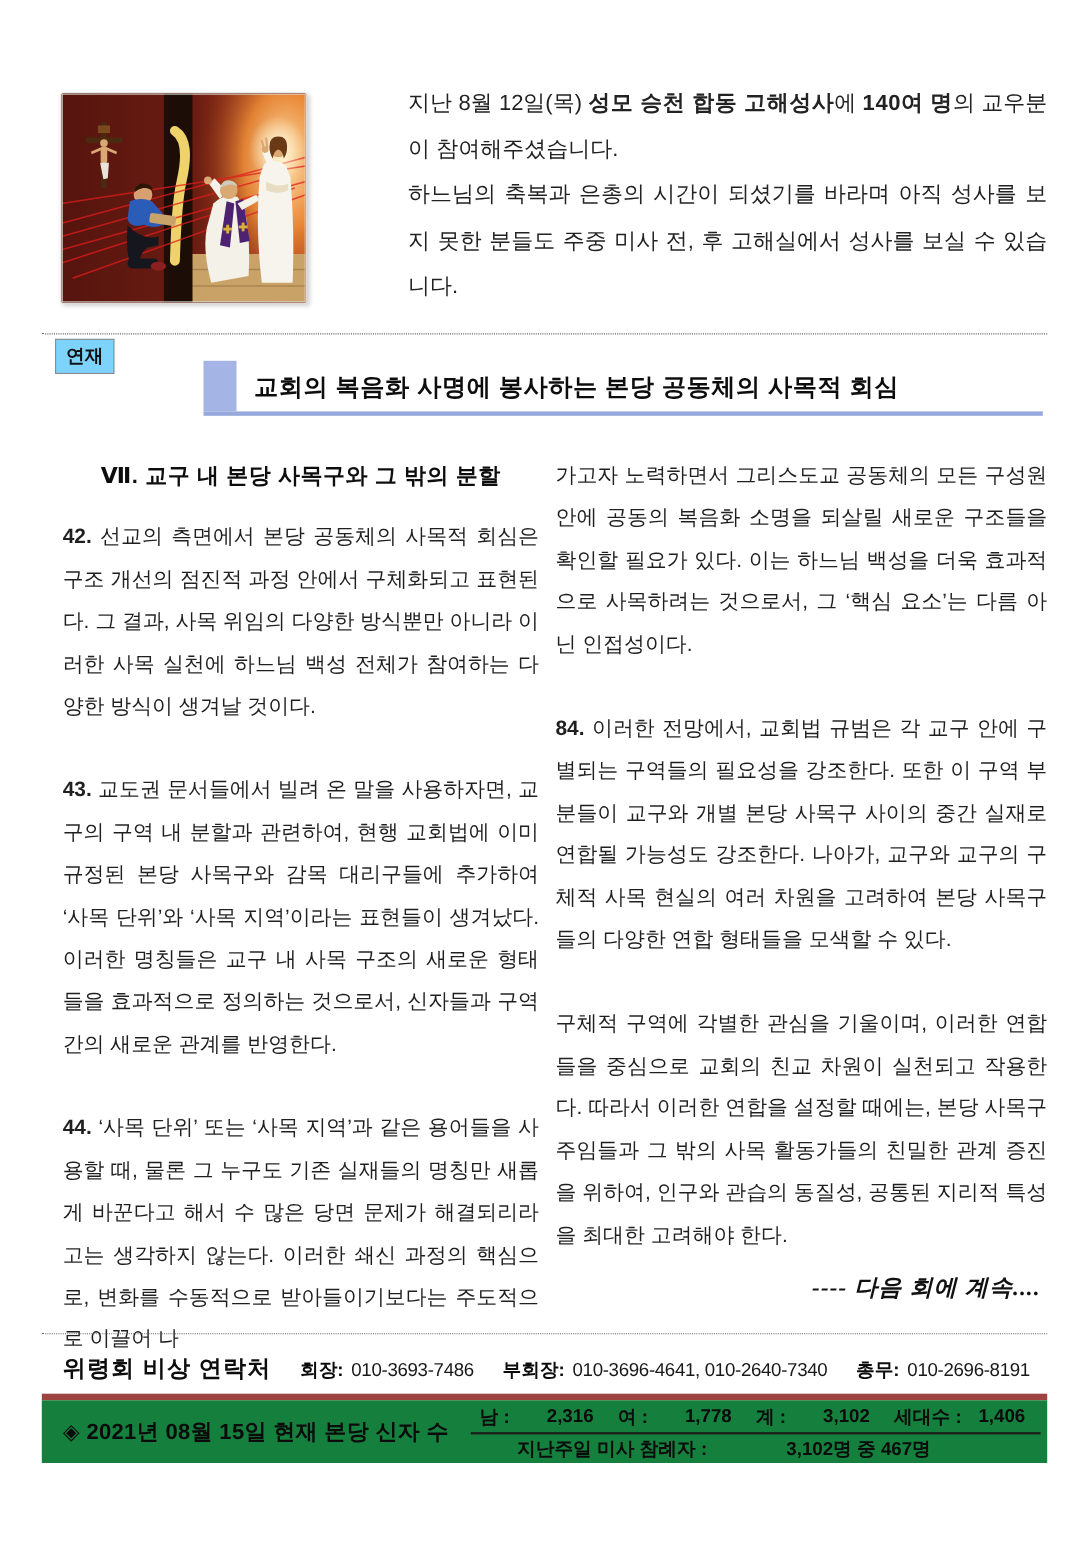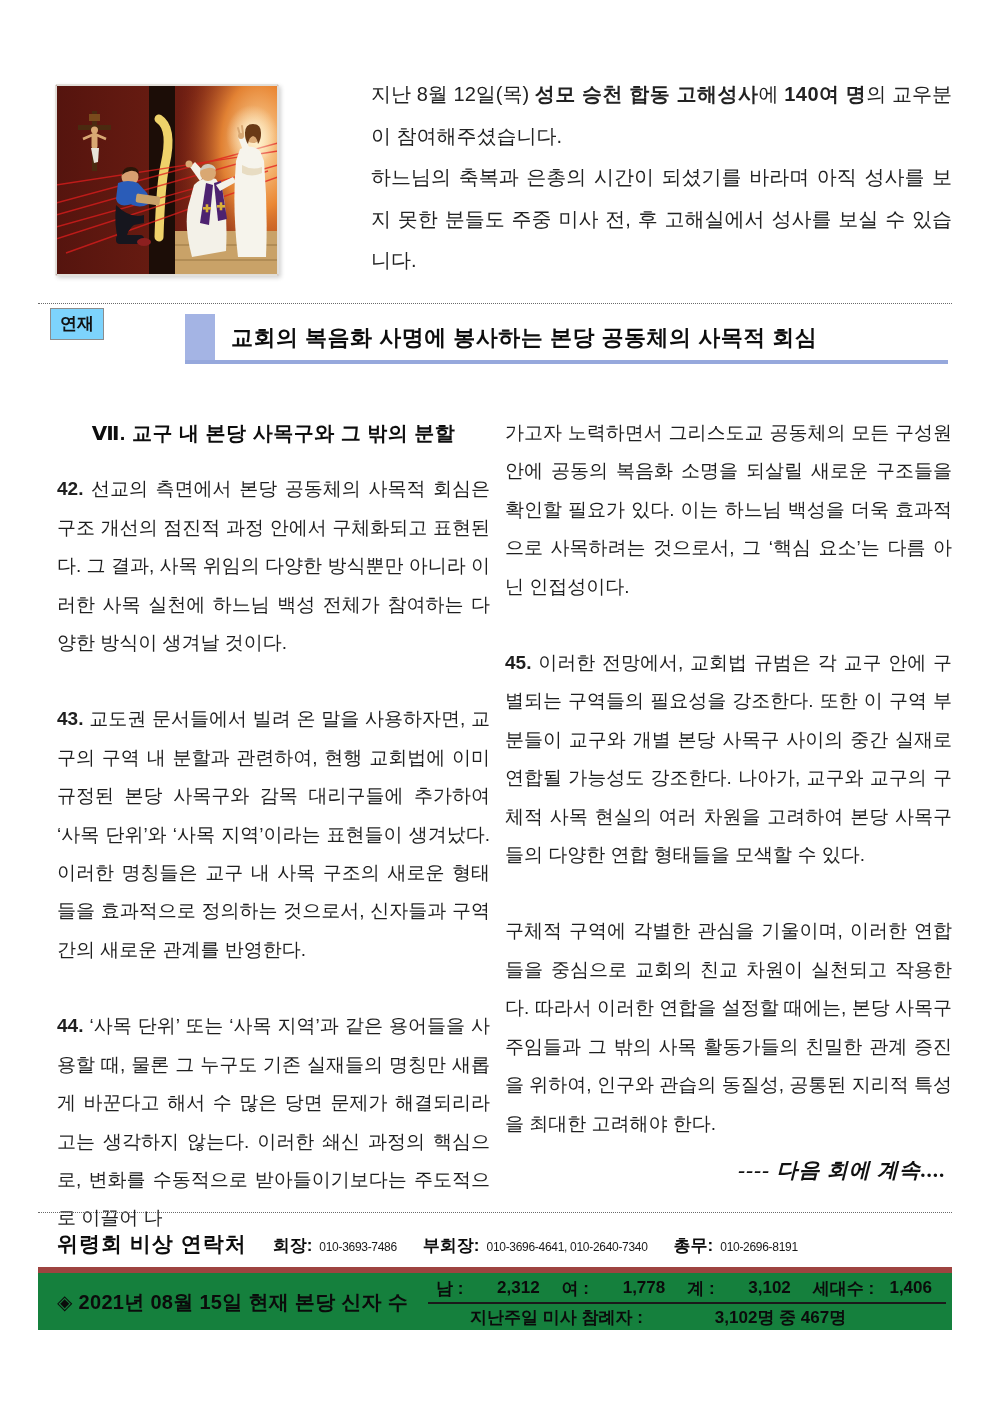--- a/index.html
+++ b/index.html
@@ -32,21 +32,21 @@
   .notice b{font-weight:bold;letter-spacing:.5px;}
   
   .divider{border-top:1px dotted #6a6a6a;height:0;}
   .divider-top{position:absolute;left:38px;right:40px;top:303px;}
   .serial-badge{
     position:absolute;left:50px;top:308px;
     border:1px solid #8c8c8c;padding:3px 9px 4px;
     font-size:17px;font-weight:bold;background:#7dd3fc;color:#111;
   }
   .title-bar{
-    position:absolute;left:185px;right:44px;top:314px;height:46px;
+    position:absolute;left:185px;right:44px;top:328px;height:46px;
     border-bottom:4px solid #96a8dc;
     display:flex;align-items:stretch;
   }
   .title-accent{width:30px;background:#a4b4e4;flex:0 0 30px;}
   .article-title{
     margin:0;padding:9px 0 0 16px;
     font-size:22px;font-weight:bold;color:#0d0d0d;letter-spacing:.5px;
     white-space:nowrap;
   }
   
@@ -74,21 +74,21 @@
   
   .contact-section{
     position:absolute;left:38px;right:40px;top:1212px;
     border-top:1px dotted #6a6a6a;
     padding:17px 0 0 19px;
     display:flex;align-items:baseline;
   }
   .contact-title{font-size:21px;font-weight:bold;color:#0c0c0c;letter-spacing:1px;}
   .contact-pair{margin-left:26px;white-space:nowrap;}
   .contact-pair .clabel{font-size:17px;font-weight:bold;color:#0c0c0c;}
-  .contact-pair .cval{font-size:12px;color:#191919;margin-left:7px;letter-spacing:-0.3px;}
+  .contact-pair .cval{font-size:17px;color:#191919;margin-left:7px;letter-spacing:-0.3px;}
   
   .red-bar{position:absolute;left:38px;right:40px;top:1267px;height:6px;background:#9e4440;}
   .stats-box{
     position:absolute;left:38px;right:40px;top:1273px;height:57px;
     background:#15803d;
   }
   .stats-title{
     position:absolute;left:19px;top:50%;transform:translateY(-50%);
     font-size:20px;font-weight:bold;color:#0b0b0b;white-space:nowrap;letter-spacing:.3px;
   }
@@ -216,41 +216,41 @@
 
   <div class="columns">
     <div class="col col-left">
       <h2 class="section-heading">Ⅶ. 교구 내 본당 사목구와 그 밖의 분할</h2>
       <p class="para first"><b class="pnum">42.</b><span> 선교의 측면에서 본당 공동체의 사목적 회심은 구조 개선의 점진적 과정 안에서 구체화되고 표현된다. 그 결과, 사목 위임의 다양한 방식뿐만 아니라 이러한 사목 실천에 하느님 백성 전체가 참여하는 다양한 방식이 생겨날 것이다.</span></p>
       <p class="para"><b class="pnum">43.</b><span> 교도권 문서들에서 빌려 온 말을 사용하자면, 교구의 구역 내 분할과 관련하여, 현행 교회법에 이미 규정된 본당 사목구와 감목 대리구들에 추가하여 ‘사목 단위’와 ‘사목 지역’이라는 표현들이 생겨났다. 이러한 명칭들은 교구 내 사목 구조의 새로운 형태들을 효과적으로 정의하는 것으로서, 신자들과 구역 간의 새로운 관계를 반영한다.</span></p>
       <p class="para"><b class="pnum">44.</b><span> ‘사목 단위’ 또는 ‘사목 지역’과 같은 용어들을 사용할 때, 물론 그 누구도 기존 실재들의 명칭만 새롭게 바꾼다고 해서 수 많은 당면 문제가 해결되리라고는 생각하지 않는다. 이러한 쇄신 과정의 핵심으로, 변화를 수동적으로 받아들이기보다는 주도적으로 이끌어 나</span></p>
     </div>
     <div class="col col-right">
       <p class="para nf"><span>가고자 노력하면서 그리스도교 공동체의 모든 구성원 안에 공동의 복음화 소명을 되살릴 새로운 구조들을 확인할 필요가 있다. 이는 하느님 백성을 더욱 효과적으로 사목하려는 것으로서, 그 ‘핵심 요소’는 다름 아닌 인접성이다.</span></p>
-      <p class="para"><b class="pnum">45.</b><span> 이러한 전망에서, 교회법 규범은 각 교구 안에 구별되는 구역들의 필요성을 강조한다. 또한 이 구역 부분들이 교구와 개별 본당 사목구 사이의 중간 실재로 연합될 가능성도 강조한다. 나아가, 교구와 교구의 구체적 사목 현실의 여러 차원을 고려하여 본당 사목구들의 다양한 연합 형태들을 모색할 수 있다.</span></p>
+      <p class="para"><b class="pnum">84.</b><span> 이러한 전망에서, 교회법 규범은 각 교구 안에 구별되는 구역들의 필요성을 강조한다. 또한 이 구역 부분들이 교구와 개별 본당 사목구 사이의 중간 실재로 연합될 가능성도 강조한다. 나아가, 교구와 교구의 구체적 사목 현실의 여러 차원을 고려하여 본당 사목구들의 다양한 연합 형태들을 모색할 수 있다.</span></p>
       <p class="para"><span>구체적 구역에 각별한 관심을 기울이며, 이러한 연합들을 중심으로 교회의 친교 차원이 실천되고 작용한다. 따라서 이러한 연합을 설정할 때에는, 본당 사목구 주임들과 그 밖의 사목 활동가들의 친밀한 관계 증진을 위하여, 인구와 관습의 동질성, 공통된 지리적 특성을 최대한 고려해야 한다.</span></p>
       <p class="continued">---- 다음 회에 계속....</p>
     </div>
   </div>
 
   <div class="contact-section">
     <span class="contact-title">위령회 비상 연락처</span>
     <span class="contact-pair"><b class="clabel">회장:</b><span class="cval">010-3693-7486</span></span>
     <span class="contact-pair"><b class="clabel">부회장:</b><span class="cval">010-3696-4641, 010-2640-7340</span></span>
     <span class="contact-pair"><b class="clabel">총무:</b><span class="cval">010-2696-8191</span></span>
   </div>
 
   <div class="red-bar"></div>
   <div class="stats-box">
     <div class="stats-title">◈ 2021년 08월 15일 현재 본당 신자 수</div>
     <div class="stats-table">
       <div class="stats-row1">
         <span class="stats-cell">
             <b class="sl">남 :</b>
-            <b class="sv">2,312</b>
+            <b class="sv">2,316</b>
           </span>
         <span class="stats-cell">
             <b class="sl">여 :</b>
             <b class="sv">1,778</b>
           </span>
         <span class="stats-cell">
             <b class="sl">계 :</b>
             <b class="sv">3,102</b>
           </span>
         <span class="stats-cell wide">

